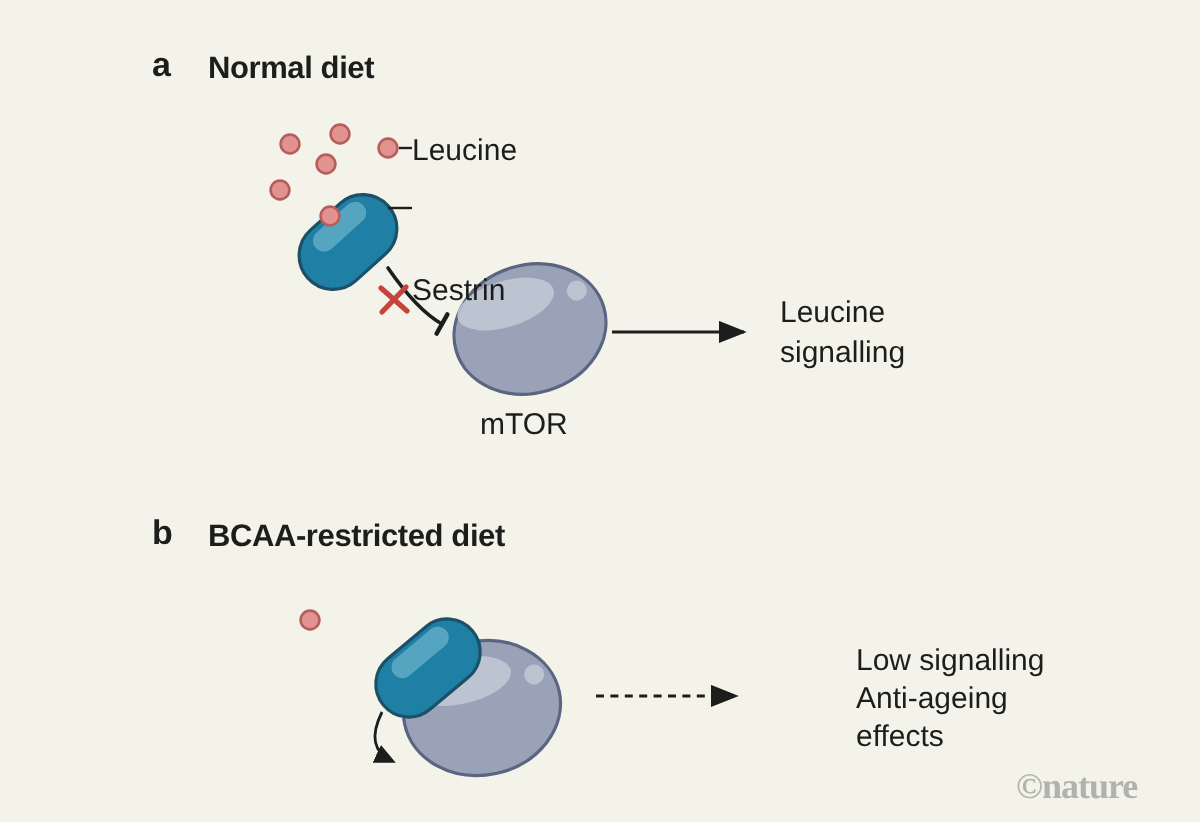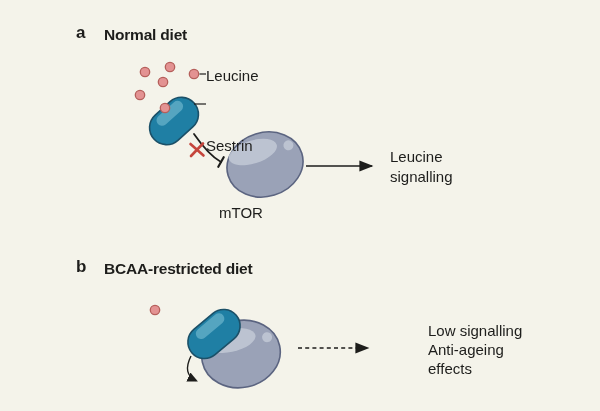--- a/index.html
+++ b/index.html
@@ -80,24 +80,25 @@
 
     <path d="M 191 356 Q 182 374 196 380.5" fill="none" stroke="#1d1d1b" stroke-width="1.4" marker-end="url(#arrowhead-sm)"></path>
 
     <line x1="298" y1="348" x2="368" y2="348" stroke="#1d1d1b" stroke-width="1.4" stroke-dasharray="4 3.2" marker-end="url(#arrowhead)"></line>
   </svg>
 
   <div class="txt panel-label" style="left:76px;top:23px;">a</div>
   <div class="txt panel-title" style="left:104px;top:25px;">Normal diet</div>
   <div class="txt" style="left:206px;top:66px;">Leucine</div>
   <div class="txt" style="left:206px;top:96px;margin-top:40px;">Sestrin</div>
-  <div class="txt" style="left:219px;top:203px;">mTOR</div>
+  <div class="txt" style="left:240px;top:203px;">mTOR</div>
   <div class="txt" style="left:390px;top:147px;">Leucine
 signalling</div>
 
   <div class="txt panel-label" style="left:76px;top:257px;">b</div>
   <div class="txt panel-title" style="left:104px;top:259px;text-align:center;">BCAA-restricted diet</div>
   <div class="txt outcome-b" style="left:388px;top:321px;">Low signalling
 Anti-ageing
 effects</div>
 
+  <div class="watermark">©nature</div>
 
 </div>
 
 </body></html>

